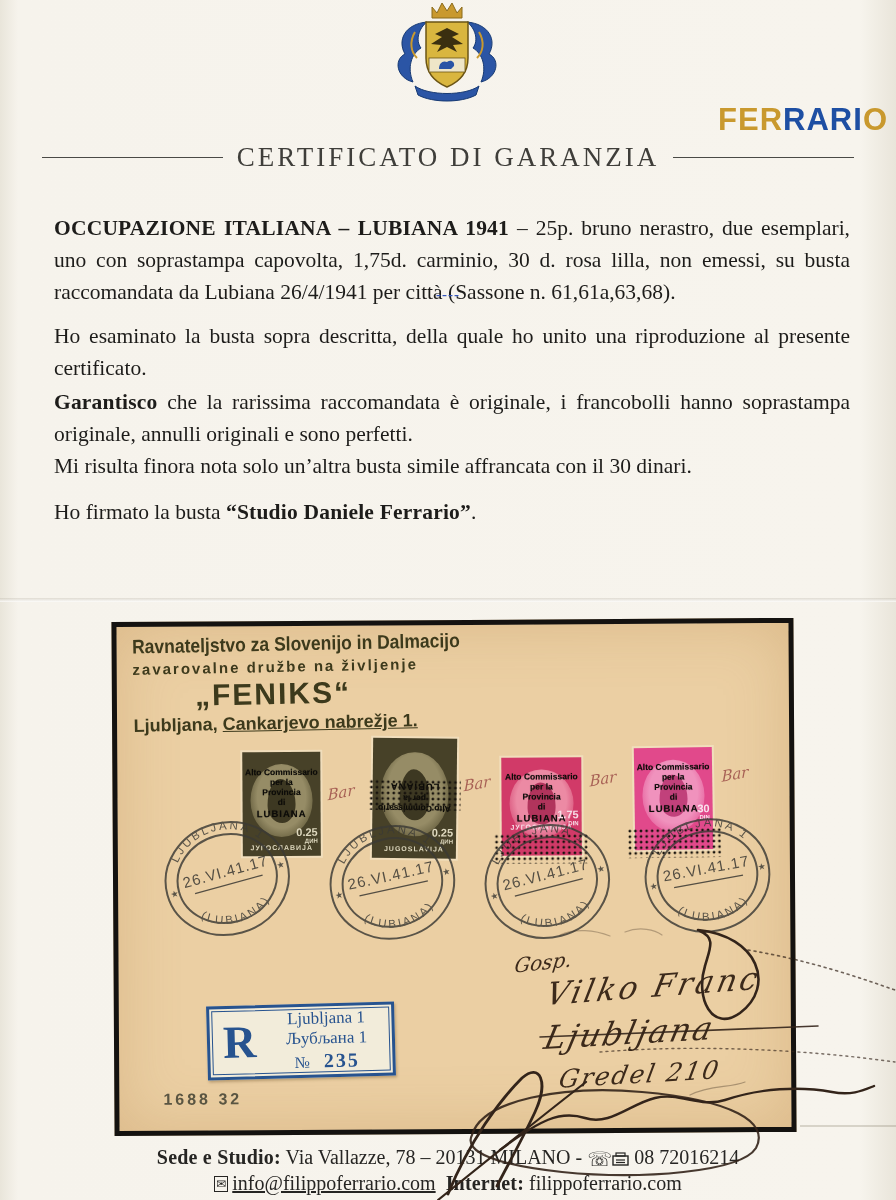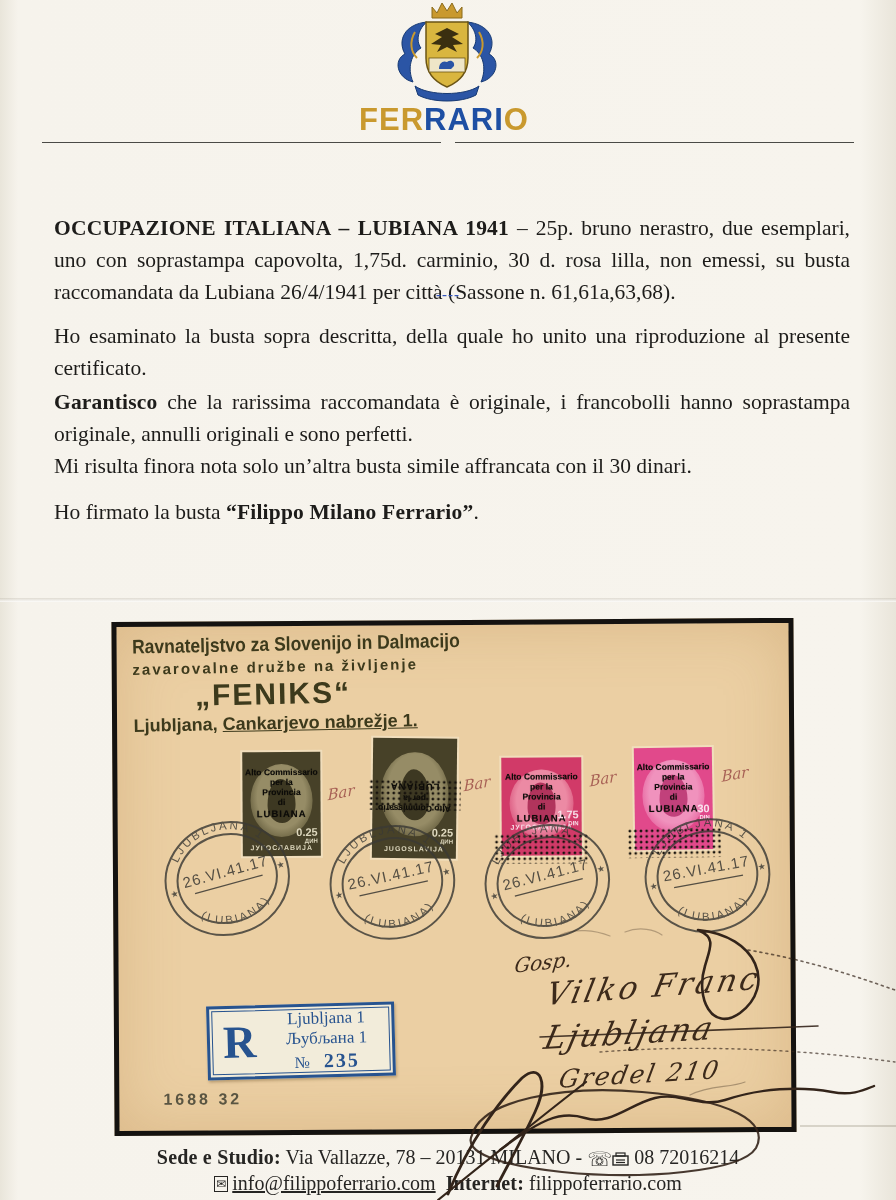--- a/index.html
+++ b/index.html
@@ -1,20 +1,20 @@
 <!DOCTYPE html>
 <html><head>
 <meta charset="utf-8">
 <style>
   html,body{margin:0;padding:0;background:#dcd8cd;}
   .sheet{position:relative;width:896px;height:1200px;margin:0 auto;overflow:hidden;
     background:linear-gradient(90deg,#e9e5da 0,#f6f3ec 18px,#f7f4ed 860px,#e9e5da 100%);
     font-family:"Liberation Serif","DejaVu Serif",serif;color:#1d1c1a;}
   
-  .header{position:absolute;top:2px;left:0;right:8px;text-align:center;}
+  .header{position:absolute;top:2px;left:0;right:8px;text-align:right;}
   .crest{display:block;margin:0 auto;}
   .wordmark{font-family:"Liberation Sans","DejaVu Sans",sans-serif;font-weight:bold;
     font-size:31px;letter-spacing:1px;line-height:1;margin-top:2px;}
   .wm-gold{color:#c9992e;} .wm-blue{color:#1e4fa3;}
   .tagline{font-style:italic;font-size:15px;color:#2a55a8;letter-spacing:1px;margin-top:1px;
     font-family:"DejaVu Serif",serif;}
   
   .title-row{position:absolute;top:142px;left:42px;right:42px;display:flex;align-items:center;gap:14px;}
   .title-row .rule{flex:1;height:0;border-top:1.5px solid #4a4a46;}
   .doc-title{font-size:27px;letter-spacing:3px;color:#3f3e3a;white-space:nowrap;
@@ -138,34 +138,35 @@
       <rect x="60" y="56" width="36" height="14" fill="#efe6c8" stroke="#6b5516" stroke-width=".8"></rect>
       <path d="M70,67 C70,61 74,58 78,60 C82,57 86,60 85,64 L82,67 Z" fill="#2b55a5"></path>
 
       <path d="M46,84 C60,94 96,94 110,84 L107,93 C92,101 64,101 49,93 Z" fill="#2b55a5" stroke="#173a73" stroke-width="1"></path>
     </svg>
     <div class="wordmark"><span class="wm-gold">FER</span><span class="wm-blue">RARI</span><span class="wm-gold">O</span></div>
   </div>
 
   <div class="title-row">
     <div class="rule"></div>
+    <div class="doc-title">CERTIFICATO DI GARANZIA</div>
     <div class="rule"></div>
   </div>
 
   <div class="para p1"><b>OCCUPAZIONE ITALIANA – LUBIANA 1941</b><span> – 25p. bruno nerastro, due esemplari, uno con soprastampa capovolta, 1,75d. carminio, 30 d.  rosa lilla, non emessi, su busta raccomandata da Lubiana 26/4/1941 per città (Sassone n. 61,61a,63,68).</span></div>
 
   <div class="divider">----</div>
 
   <div class="para p2">Ho esaminato la busta sopra descritta, della quale ho unito una riproduzione al presente certificato.</div>
 
   <div class="para p3"><b>Garantisco</b><span> che la rarissima raccomandata è originale, i francobolli hanno soprastampa originale, annulli originali e sono perfetti.</span></div>
 
   <div class="para p4">Mi risulta finora nota solo un’altra busta simile affrancata con il 30 dinari.</div>
 
-  <div class="para p5"><span>Ho firmato la busta </span><b>“Filippo Milano Ferrario”</b><span>.</span></div>
+  <div class="para p5"><span>Ho firmato la busta </span><b>“Studio Daniele Ferrario”</b><span>.</span></div>
 
 
   <div class="crease crease1"></div>
 
   <div class="envelope">
 
     <div class="sender">
       <div class="l1">Ravnateljstvo za Slovenijo in Dalmacijo</div>
       <div class="l2">zavarovalne družbe na življenje</div>
       <div class="l3">„FENIKS“</div>

